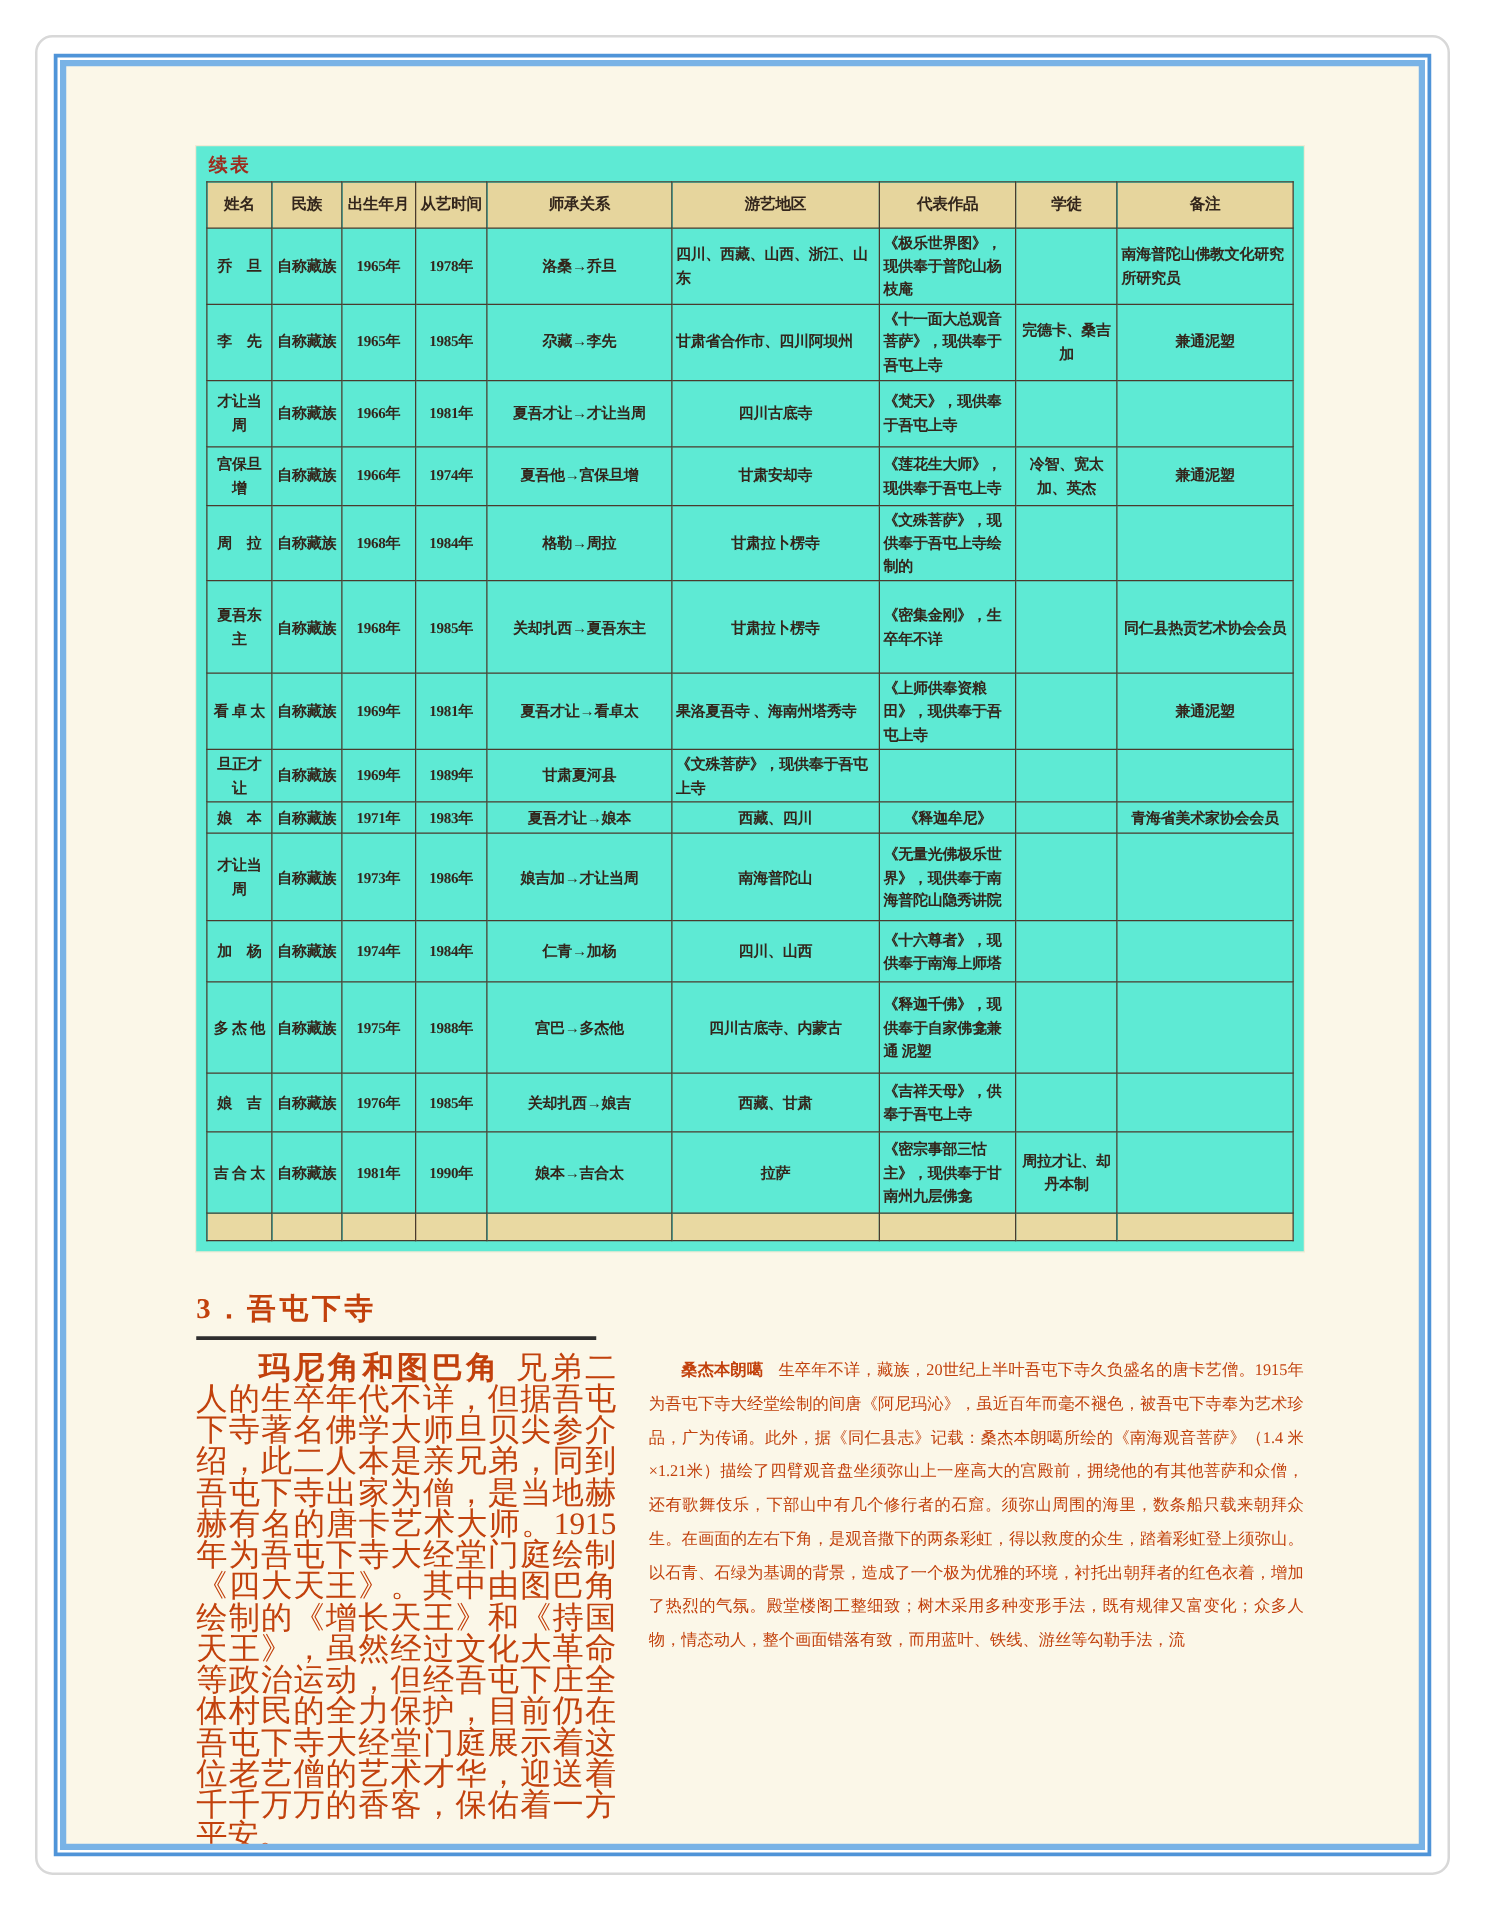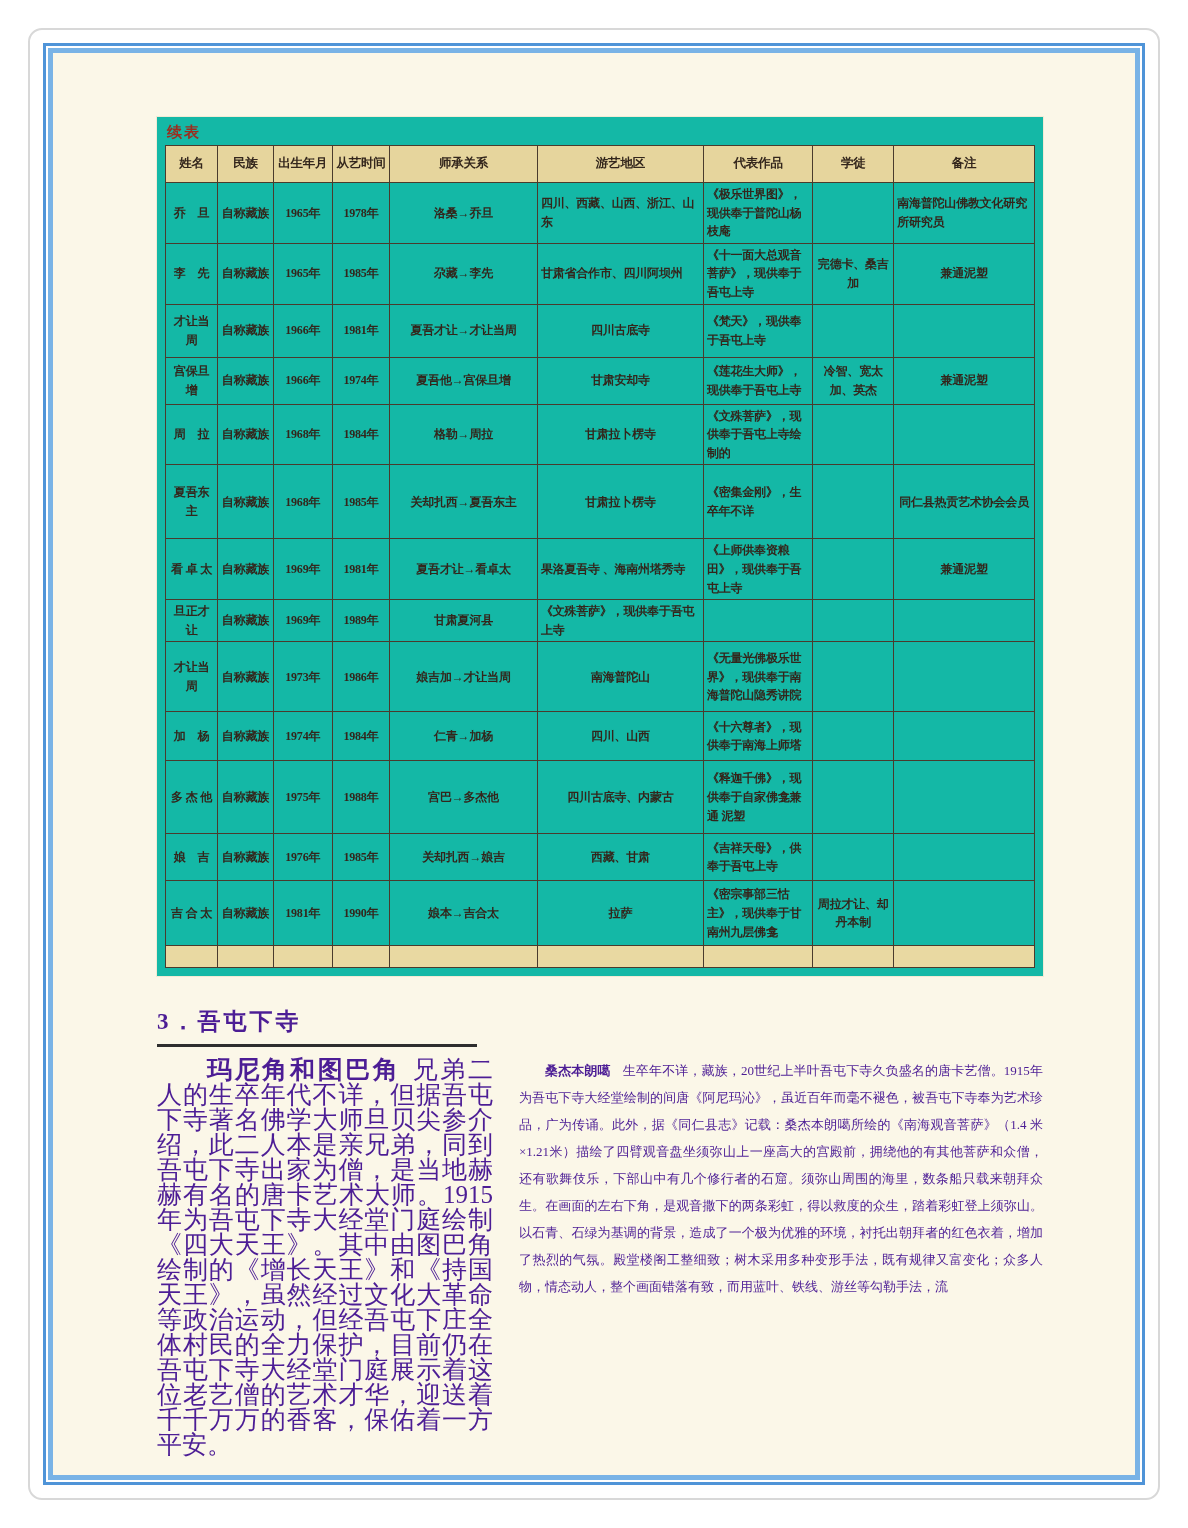--- a/index.html
+++ b/index.html
@@ -3,34 +3,34 @@
 <meta charset="utf-8">
 <style>
   html,body{margin:0;padding:0;background:#ffffff;}
   .sheet{width:1188px;height:1528px;box-sizing:border-box;padding:28px;background:#ffffff;
          font-family:"Liberation Serif", serif;}
   .gray-frame{height:100%;box-sizing:border-box;border:2px solid #d8d8d8;border-radius:14px;padding:13px;}
   .blue-outer{height:100%;box-sizing:border-box;border:3px solid #4f94d8;padding:2px;}
   .blue-inner{height:100%;box-sizing:border-box;border:5px solid #79b3e6;background:#fbf7e8;overflow:hidden;}
   .content{position:relative;height:100%;box-sizing:border-box;padding:64px 92px 0 104px;}
 
-  .table-patch{background:#14b8a6;padding:6px 8px 8px 8px;box-shadow:0 0 0 1px rgba(210,195,150,.25);}
+  .table-patch{background:#5eead4;padding:6px 8px 8px 8px;box-shadow:0 0 0 1px rgba(210,195,150,.25);}
   .cont-label{color:#9b2d1f;font-weight:bold;font-size:15px;letter-spacing:2px;margin:0 0 3px 2px;}
 
   table.artists{width:100%;border-collapse:collapse;table-layout:fixed;
         font-size:12px;font-weight:600;color:#33261c;}
   table.artists th, table.artists td{
         border:1.6px solid #4a3b2d;padding:2px 3px;text-align:center;
         vertical-align:middle;line-height:1.55;letter-spacing:-0.2px;
         word-break:break-all;overflow:hidden;}
   table.artists thead th{background:#e6d59d;font-size:12.5px;height:32px;font-weight:700;}
   table.artists td.long{text-align:left;}
   table.artists tr.footer-band td{background:#e9d9a2;}
 
-  .section{margin-top:30px;color:#4c1d95;}
+  .section{margin-top:30px;color:#c2410c;}
   .heading{font-size:23px;font-weight:bold;letter-spacing:3px;margin:0 0 7px 0;}
   .rule{width:320px;height:3px;background:#2e2e2e;margin:0 0 10px 0;}
   .cols{display:flex;gap:26px;}
   .col{margin:0;text-align:justify;text-indent:2em;}
   .col.left{width:336px;font-size:25px;line-height:25px;}
   .col.right{flex:1;font-size:13px;line-height:27px;}
   .lead{font-weight:bold;margin-right:12px;}
 </style>
 </head>
 <body>
@@ -150,20 +150,31 @@
                     <td>旦正才让</td>
                     <td>自称藏族</td>
                     <td>1969年</td>
                     <td>1989年</td>
                     <td>甘肃夏河县</td>
                     <td class="long">《文殊菩萨》，现供奉于吾屯上寺</td>
                     <td></td>
                     <td></td>
                     <td></td>
                   </tr>
+                  <tr style="height: 25px;">
+                    <td>娘　本</td>
+                    <td>自称藏族</td>
+                    <td>1971年</td>
+                    <td>1983年</td>
+                    <td>夏吾才让→娘本</td>
+                    <td>西藏、四川</td>
+                    <td>《释迦牟尼》</td>
+                    <td></td>
+                    <td>青海省美术家协会会员</td>
+                  </tr>
                   <tr style="height: 70px;">
                     <td>才让当周</td>
                     <td>自称藏族</td>
                     <td>1973年</td>
                     <td>1986年</td>
                     <td>娘吉加→才让当周</td>
                     <td>南海普陀山</td>
                     <td class="long">《无量光佛极乐世界》，现供奉于南海普陀山隐秀讲院</td>
                     <td></td>
                     <td></td>

